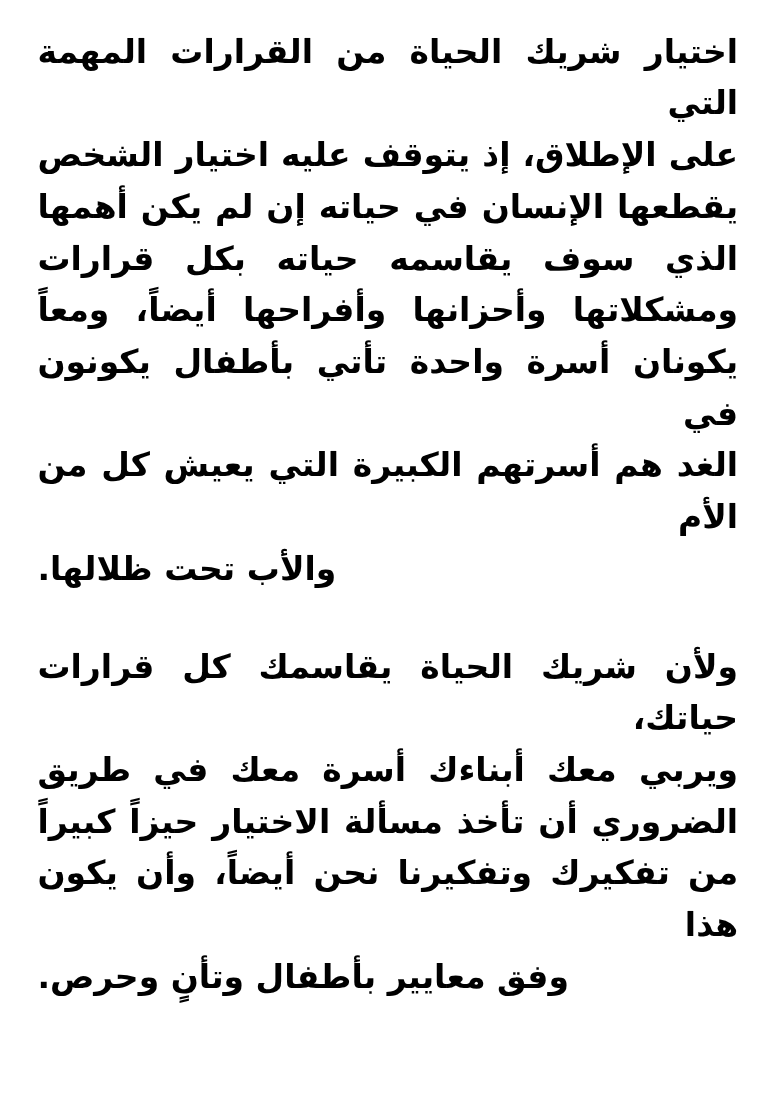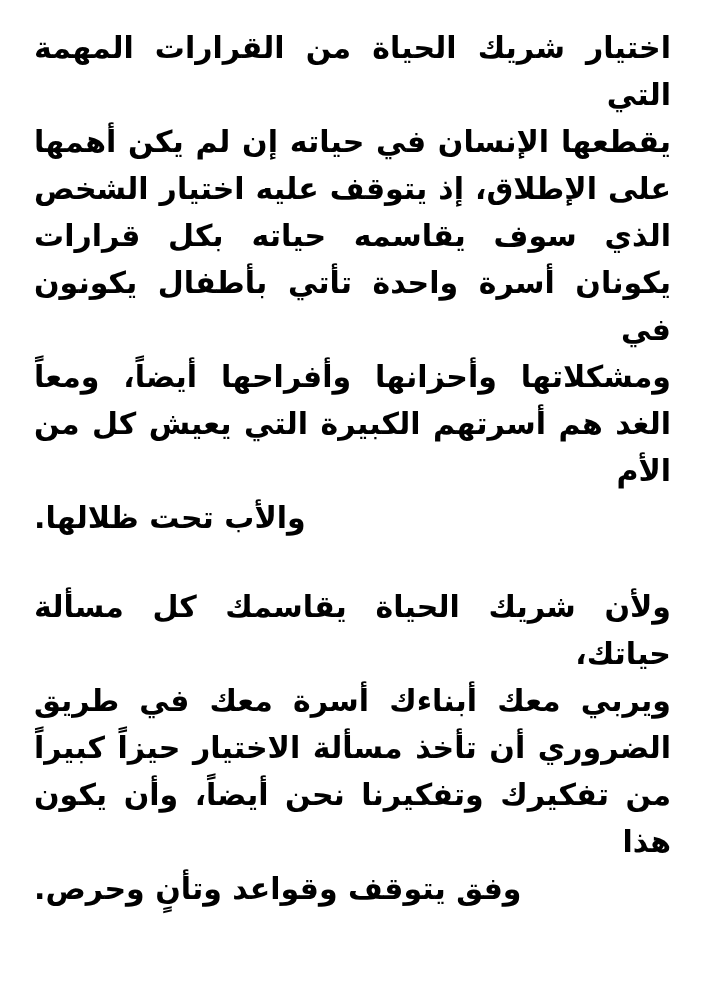--- a/index.html
+++ b/index.html
@@ -29,30 +29,30 @@
     text-align-last: justify;
   }
 </style>
 </head>
 <body>
 
 <div class="page">
   <div id="body-text">
       <div class="paragraph">
         <div class="line justify">اختيار شريك الحياة من القرارات المهمة التي</div>
+        <div class="line justify">على الإطلاق، إذ يتوقف عليه اختيار الشخص</div>
         <div class="line justify">يقطعها الإنسان في حياته إن لم يكن أهمها</div>
-        <div class="line justify">على الإطلاق، إذ يتوقف عليه اختيار الشخص</div>
         <div class="line justify">الذي سوف يقاسمه حياته بكل قرارات</div>
+        <div class="line justify">ومشكلاتها وأحزانها وأفراحها أيضاً، ومعاً</div>
         <div class="line justify">يكونان أسرة واحدة تأتي بأطفال يكونون في</div>
-        <div class="line justify">ومشكلاتها وأحزانها وأفراحها أيضاً، ومعاً</div>
         <div class="line justify">الغد هم أسرتهم الكبيرة التي يعيش كل من الأم</div>
         <div class="line">والأب تحت ظلالها.</div>
       </div>
       <div class="paragraph">
-        <div class="line justify">ولأن شريك الحياة يقاسمك كل مسألة حياتك،</div>
+        <div class="line justify">ولأن شريك الحياة يقاسمك كل قرارات حياتك،</div>
         <div class="line justify">ويربي معك أبناءك أسرة معك في طريق</div>
         <div class="line justify">الضروري أن تأخذ مسألة الاختيار حيزاً كبيراً</div>
         <div class="line justify">من تفكيرك وتفكيرنا نحن أيضاً، وأن يكون هذا</div>
-        <div class="line">وفق يتوقف وقواعد وتأنٍ وحرص.</div>
+        <div class="line">وفق معايير بأطفال وتأنٍ وحرص.</div>
       </div>
     </div>
 
 </div>
 
 </body></html>

